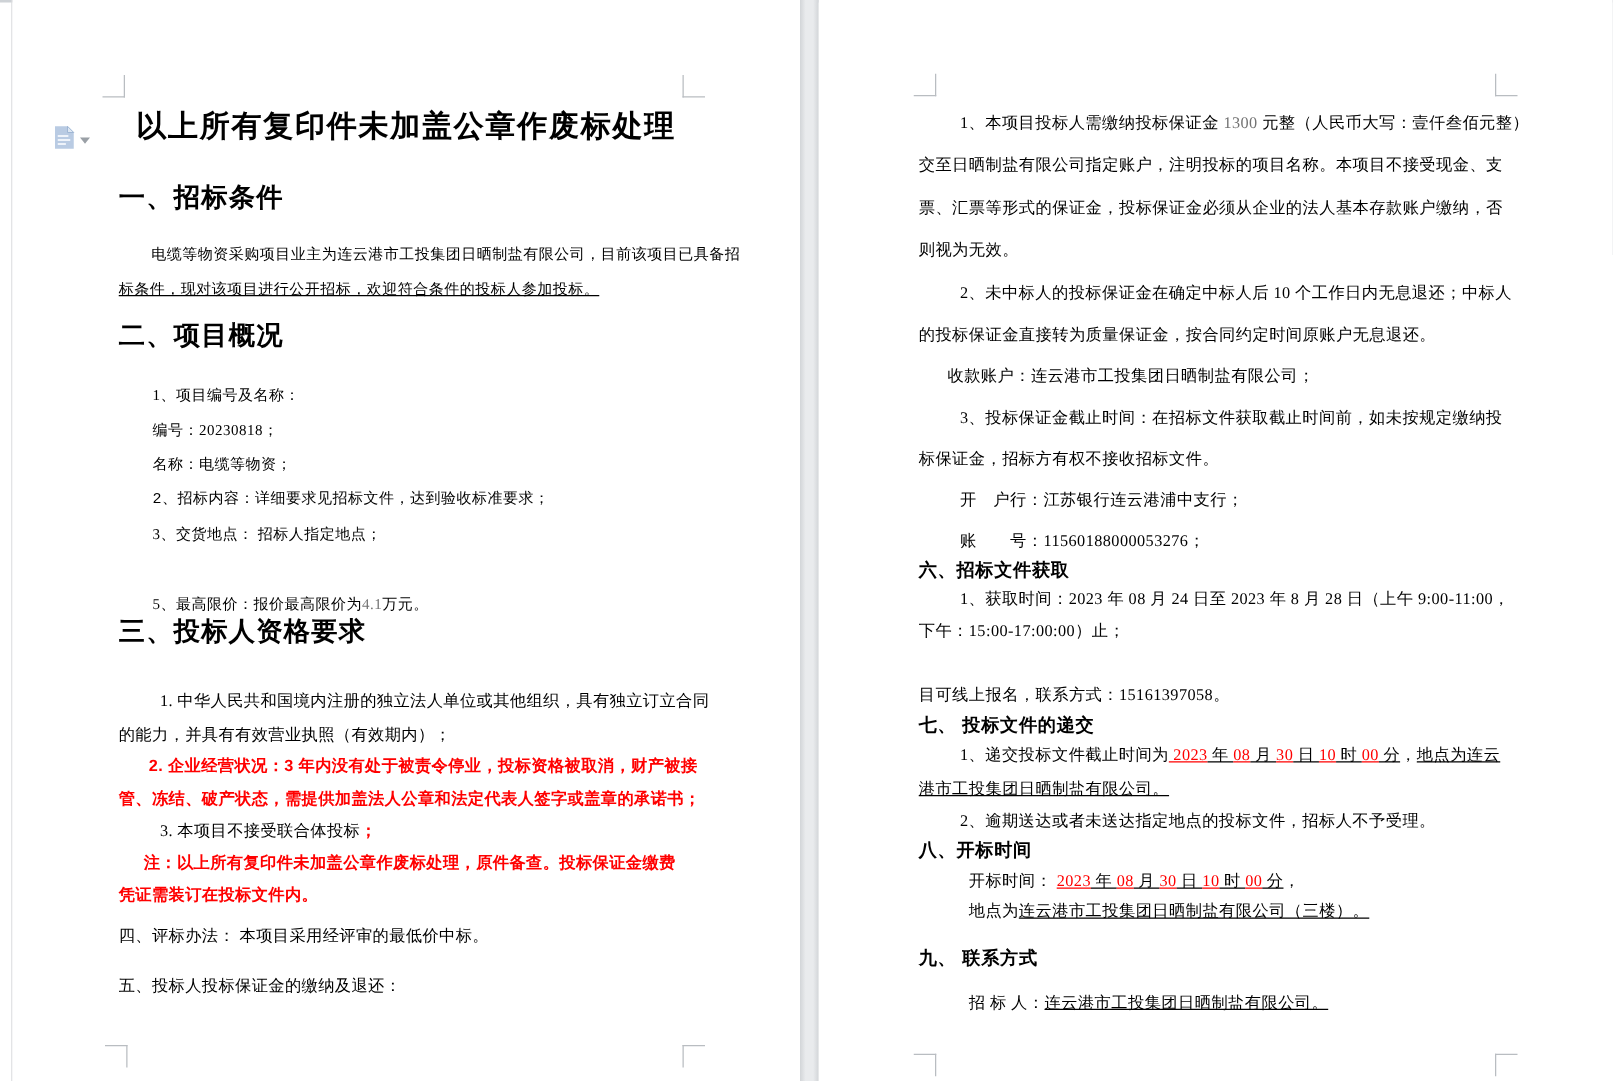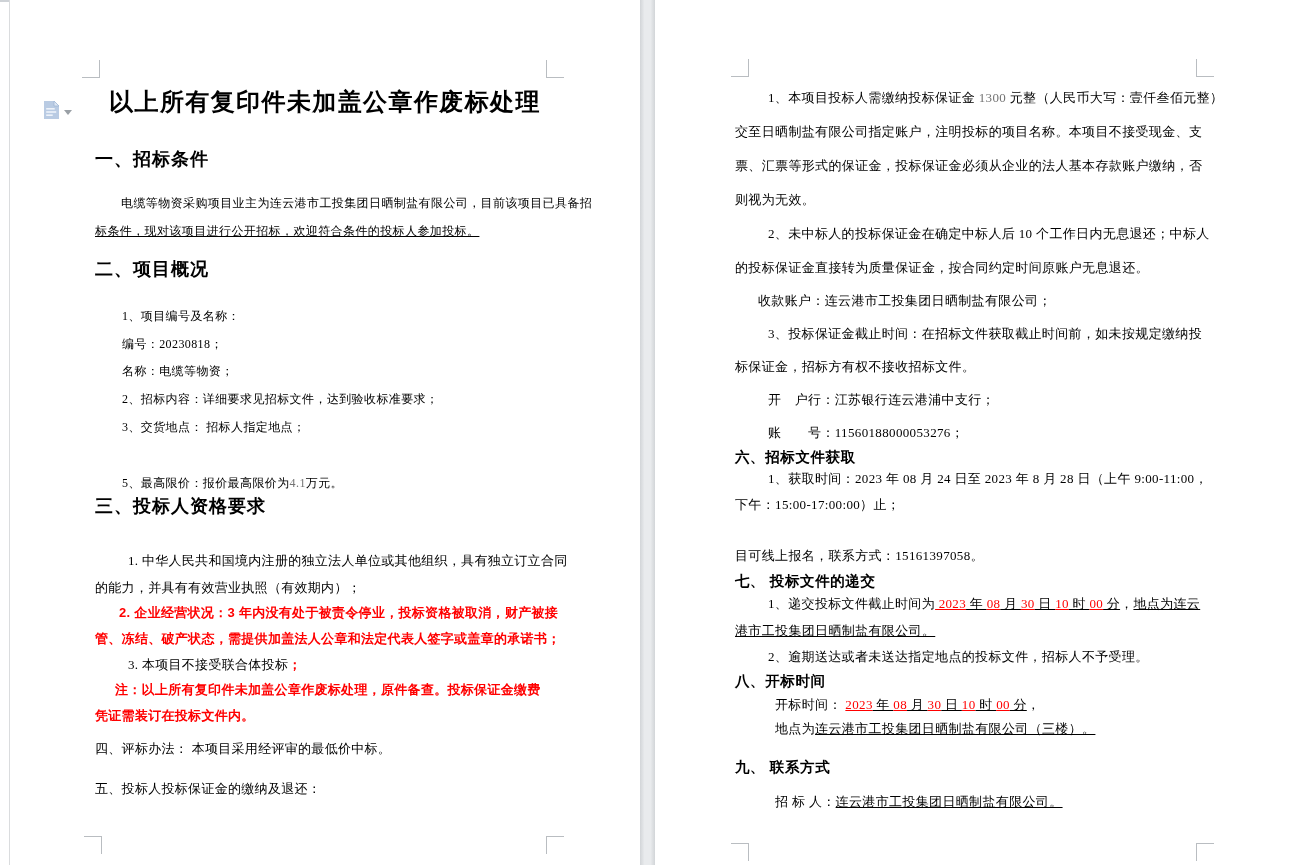--- a/index.html
+++ b/index.html
@@ -21,21 +21,21 @@
   .crop.tl{border-right-width:1px;border-bottom-width:1px;}
   .crop.tr{border-left-width:1px;border-bottom-width:1px;}
   .crop.bl{border-right-width:1px;border-top-width:1px;}
   .crop.br{border-left-width:1px;border-top-width:1px;}
 
   .ln{position:absolute;white-space:nowrap;line-height:20px;}
   .f12{font-size:12px;letter-spacing:0.4px;}
   .f13{font-size:13px;letter-spacing:0.3px;}
   .f13b{font-size:13px;letter-spacing:0.35px;}
   .heading{font-family:"Liberation Sans","DejaVu Sans",sans-serif;font-weight:bold;}
-  .h17{font-size:18px;letter-spacing:1px;}
+  .h17{font-size:21px;letter-spacing:1px;}
   .h14{font-size:14.5px;letter-spacing:0.6px;}
   .doc-title{font-size:24px;letter-spacing:1.4px;text-align:center;width:100%;left:0;
     font-family:"Liberation Sans","DejaVu Sans",sans-serif;font-weight:bold;}
   .redbold{color:#ff0000;font-family:"Liberation Sans","DejaVu Sans",sans-serif;font-weight:bold;}
   span.r{color:#737373;}
   span.u{text-decoration:underline;}
   span.ru{color:#ff0000;text-decoration:underline;}
   span.rb{color:#ff0000;font-weight:bold;font-family:"Liberation Sans","DejaVu Sans",sans-serif;}
 
   .float-widget{position:absolute;left:43px;top:100px;width:40px;height:24px;}
@@ -59,21 +59,21 @@
   <div class="ln doc-title" style="top:92px;">以上所有复印件未加盖公章作废标处理</div>
 
   <div class="ln heading h17" style="top:149px;left:85px;">一、招标条件</div>
   <div class="ln f12" style="top:193px;left:111px;">电缆等物资采购项目业主为连云港市工投集团日晒制盐有限公司，目前该项目已具备招</div>
   <div class="ln f12" style="top:221px;left:85px;text-decoration:underline;">标条件，现对该项目进行公开招标，欢迎符合条件的投标人参加投标。</div>
 
   <div class="ln heading h17" style="top:259px;left:85px;">二、项目概况</div>
   <div class="ln f12" style="top:306px;left:112px;">1、项目编号及名称：</div>
   <div class="ln f12" style="top:334px;left:112px;">编号：20230818；</div>
   <div class="ln f12" style="top:361px;left:112px;">名称：电缆等物资；</div>
-  <div class="ln f12" style="top:389px;left:112px;">2、招标内容：详细要求见招标文件，达到验收标准要求；</div>
+  <div class="ln f12" style="top:389px;left:112px;font-family:Liberation Mono, monospace;">2、招标内容：详细要求见招标文件，达到验收标准要求；</div>
   <div class="ln f12" style="top:417px;left:112px;">3、交货地点：  招标人指定地点；</div>
   <div class="ln f12" style="top:473px;left:112px;"><span>5、最高限价：报价最高限价为</span><span class="r">4.1</span><span>万元。</span></div>
 
   <div class="ln heading h17" style="top:496px;left:85px;">三、投标人资格要求</div>
   <div class="ln f13" style="top:551px;left:118px;">1.  中华人民共和国境内注册的独立法人单位或其他组织，具有独立订立合同</div>
   <div class="ln f13" style="top:578px;left:85px;">的能力，并具有有效营业执照（有效期内）；</div>
   <div class="ln f13 redbold" style="top:603px;left:109px;">2. 企业经营状况：3 年内没有处于被责令停业，投标资格被取消，财产被接</div>
   <div class="ln f13 redbold" style="top:629px;left:85px;">管、冻结、破产状态，需提供加盖法人公章和法定代表人签字或盖章的承诺书；</div>
   <div class="ln f13" style="top:655px;left:118px;"><span>3.  本项目不接受联合体投标</span><span class="rb">；</span></div>
   <div class="ln f13 redbold" style="top:680px;left:105px;">注：以上所有复印件未加盖公章作废标处理，原件备查。投标保证金缴费</div>

